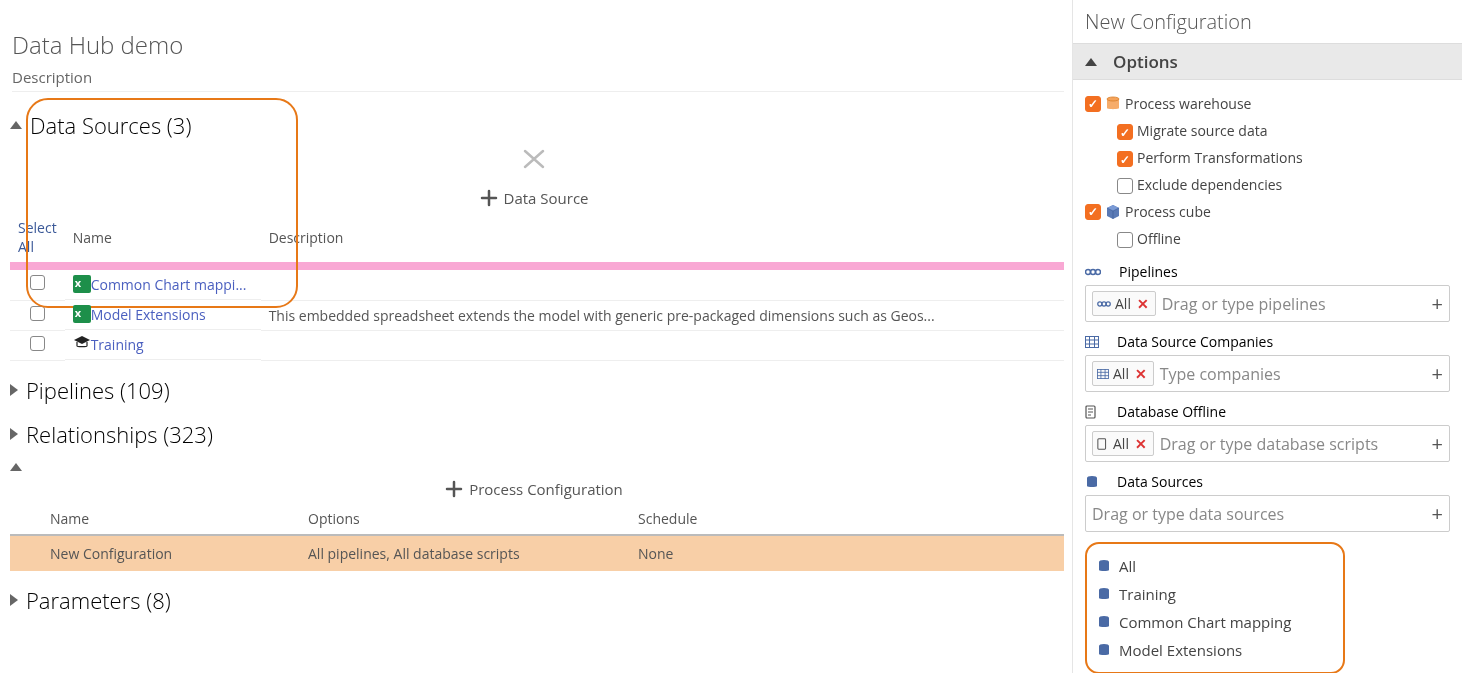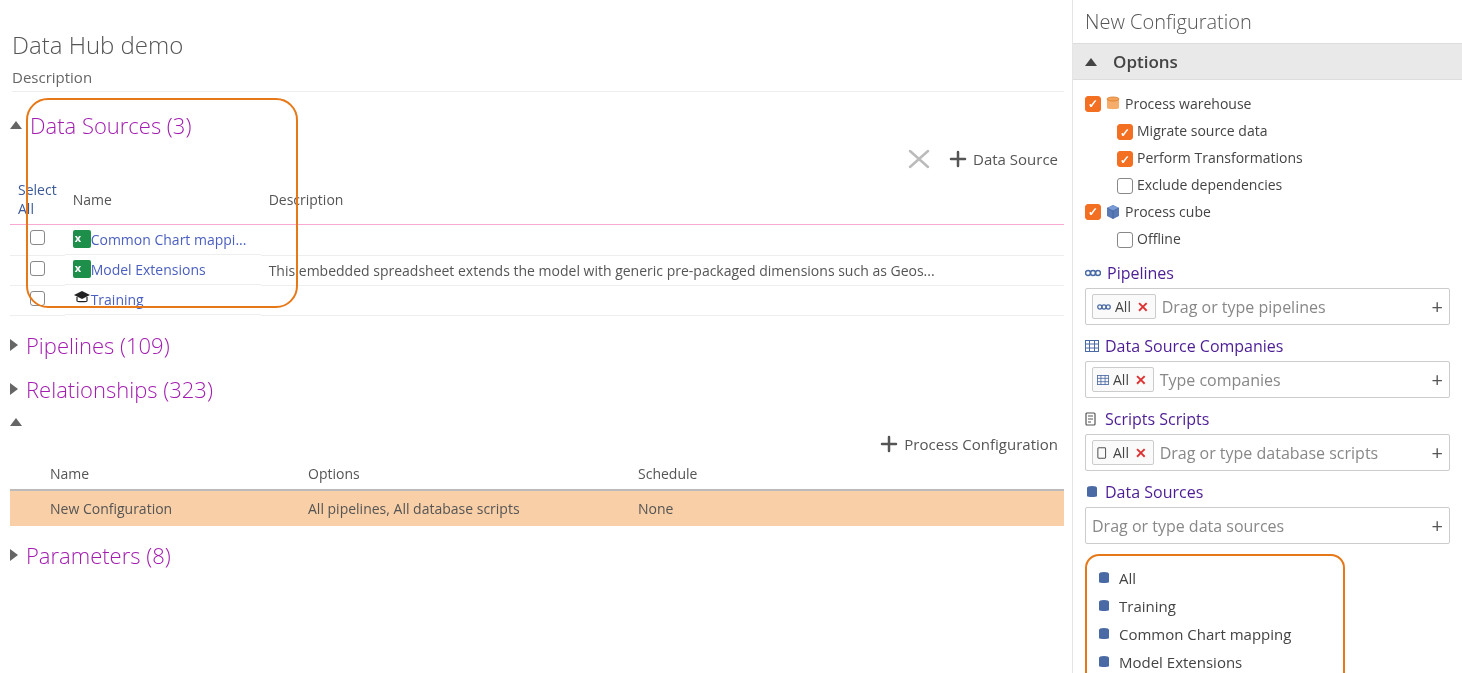--- a/index.html
+++ b/index.html
@@ -35,21 +35,21 @@
     margin: 6px 0 18px 2px;
     border-bottom: 1px solid #eee;
     padding-bottom: 4px;
   }
 
   .section-hdr {
     display: flex;
     align-items: center;
     font-size: 22px;
     font-weight: 300;
-    color: #a21caf;
+    color: #000000;
     margin: 14px 0 4px 0;
     cursor: pointer;
   }
   .caret {
     width: 0; height: 0;
     border-left: 6px solid transparent;
     border-right: 6px solid transparent;
     border-bottom: 8px solid #666;
     margin-right: 8px;
     transform-origin: 50% 50%;
@@ -72,20 +72,21 @@
     border-radius: 22px;
     pointer-events: none;
   }
 
   .toolbar {
     display: flex;
     justify-content: flex-end;
     align-items: center;
     gap: 18px;
     margin: 8px 6px 4px 0;
+    flex-direction: column;
   }
   .toolbar .icon-btn {
     display: flex;
     align-items: center;
     gap: 6px;
     color: #555;
     cursor: pointer;
     font-size: 15px;
   }
   .toolbar .icon-btn.disabled { color: #aaa; cursor: default; }
@@ -94,21 +95,21 @@
     width: 100%;
     border-collapse: collapse;
     margin-top: 4px;
   }
   .ds-table th {
     text-align: left;
     font-weight: 400;
     font-size: 14px;
     color: #555;
     padding: 6px 8px;
-    border-bottom: 1px solid #f9a8d4;
+    border-bottom: 8px solid #f9a8d4;
   }
   .ds-table th.selall { color: #3b5998; font-size: 14px; width: 54px; }
   .ds-table th.namecol { width: 196px; }
   .ds-table td {
     padding: 5px 8px;
     border-bottom: 1px solid #eee;
     vertical-align: middle;
   }
   .ds-table td.chk { text-align: center; width: 54px; }
   .ds-table td.namecell { display: flex; gap: 0; }
@@ -193,23 +194,23 @@
   .cb.checked::after {
     content: "✓";
     color: #fff;
     font-size: 12px;
     font-weight: bold;
   }
 
   .subhdr {
     display: flex;
     align-items: center;
-    gap: 6px;
-    font-size: 16px;
-    color: #4c1d95;
+    gap: 18px;
+    font-size: 14px;
+    color: #000000;
     margin: 10px 0 4px 0;
   }
   .chip-input {
     display: flex;
     align-items: center;
     border: 1px solid #ccc;
     border-radius: 2px;
     padding: 4px 6px;
     gap: 6px;
     font-size: 16px;
@@ -462,21 +463,21 @@
       <span class="plus">+</span>
     </div>
 
     <div class="subhdr">
       <span>
           <svg width="14" height="14" viewBox="0 0 14 14">
             <rect x="1" y="1" width="9" height="12" fill="none" stroke="#555" stroke-width="1.2" rx="1"></rect>
             <path d="M3 4 H8 M3 7 H8 M3 10 H6" stroke="#555" stroke-width="1"></path>
           </svg>
         </span>
-      <span>Scripts Scripts</span>
+      <span>Database Offline</span>
     </div>
     <div class="chip-input">
       <span class="chip">
         <svg width="12" height="12" viewBox="0 0 14 14">
             <rect x="1" y="1" width="9" height="12" fill="none" stroke="#555" stroke-width="1.2" rx="1"></rect>
           </svg>
         <span>All</span>
         <span class="x">✕</span>
       </span>
       <span class="ph">Drag or type database scripts</span>

